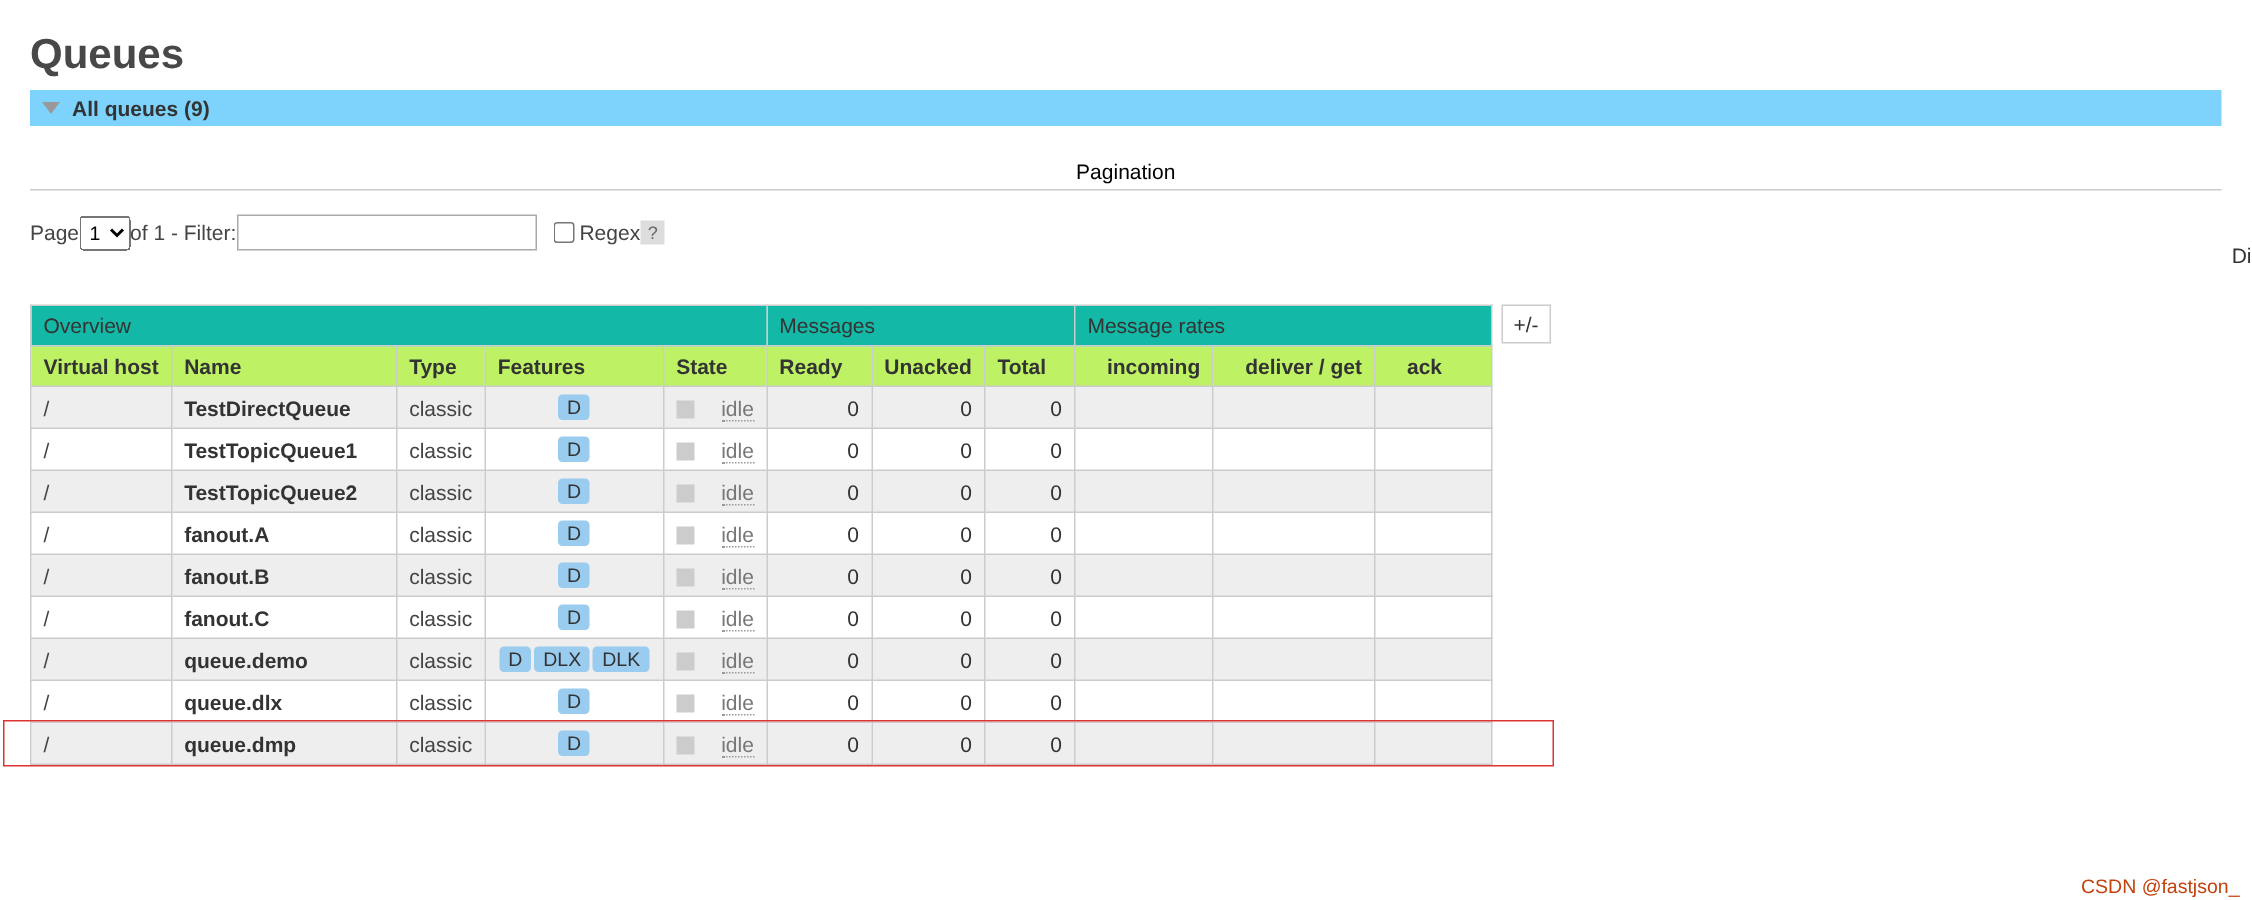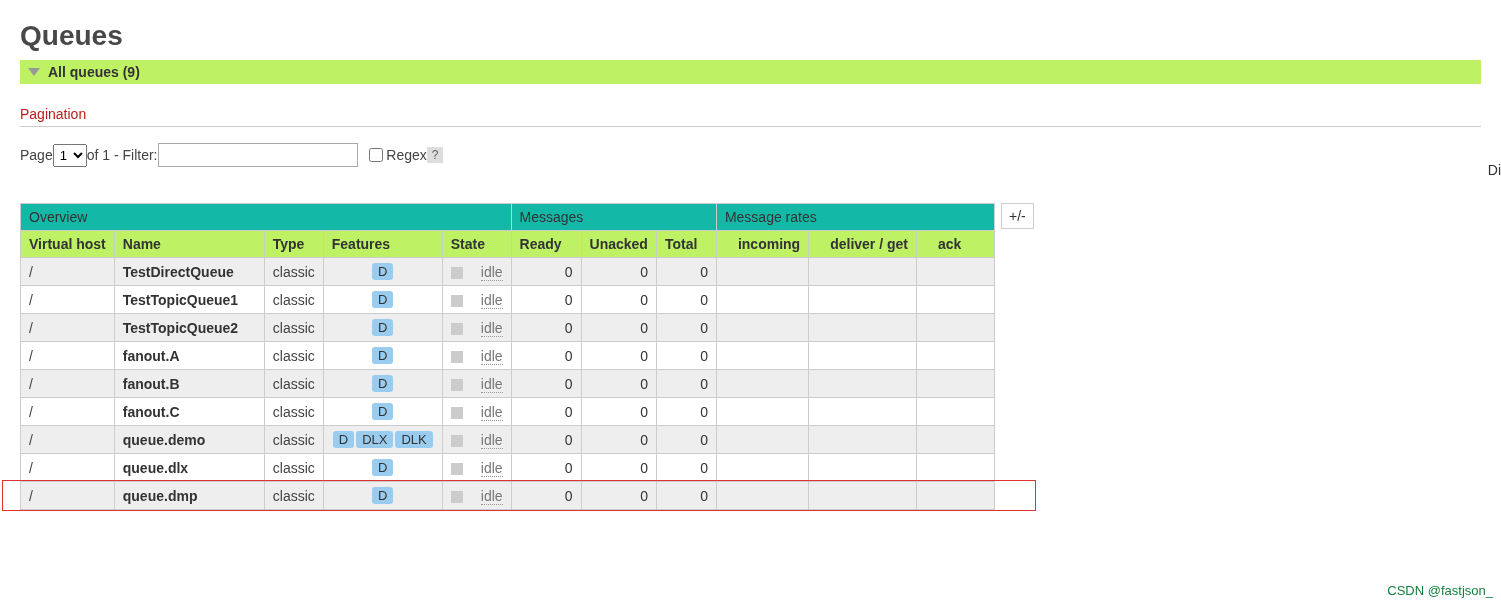--- a/index.html
+++ b/index.html
@@ -11,35 +11,35 @@
     padding: 20px 20px 20px 20px;
     background: #fff;
   }
   h1 {
     font-size: 28px;
     font-weight: bold;
     color: #484848;
     margin: 0 0 8px 0;
   }
   .section-header {
-    background: #bef264;
+    background: #7dd3fc;
     padding: 4px 8px;
     display: flex;
     align-items: center;
     gap: 8px;
     cursor: pointer;
   }
   .triangle-down {
     width: 0; height: 0;
     border-left: 6px solid transparent;
     border-right: 6px solid transparent;
     border-top: 8px solid #999;
   }
   .section-title { font-weight: bold; color: #333; }
-  .pagination-label { margin: 22px 0 4px 0; color: #b91c1c; }
+  .pagination-label { margin: 22px 0 4px 0; color: #000000; text-align: center; }
   .hr { border-top: 1px solid #ccc; margin: 2px 0 16px 0; }
   .row { display: flex; align-items: center; gap: 0; }
   select {
     font-family: inherit;
     font-size: 13px;
     padding: 2px 2px;
   }
   input[type="text"] {
     font-family: inherit;
     font-size: 13px;
@@ -119,21 +119,21 @@
     background: #fff;
     display: inline-block;
     vertical-align: top;
     margin-top: 36px;
     margin-left: 6px;
   }
   .table-wrap { display: flex; align-items: flex-start; }
   .watermark {
     position: fixed;
     right: 8px; bottom: 2px;
-    color: #15803d;
+    color: #c2410c;
     font-size: 13px;
     font-family: sans-serif;
   }
   .highlight-box {
     position: absolute;
     border: 1px solid #d33;
     pointer-events: none;
   }
 </style>
 </head>

